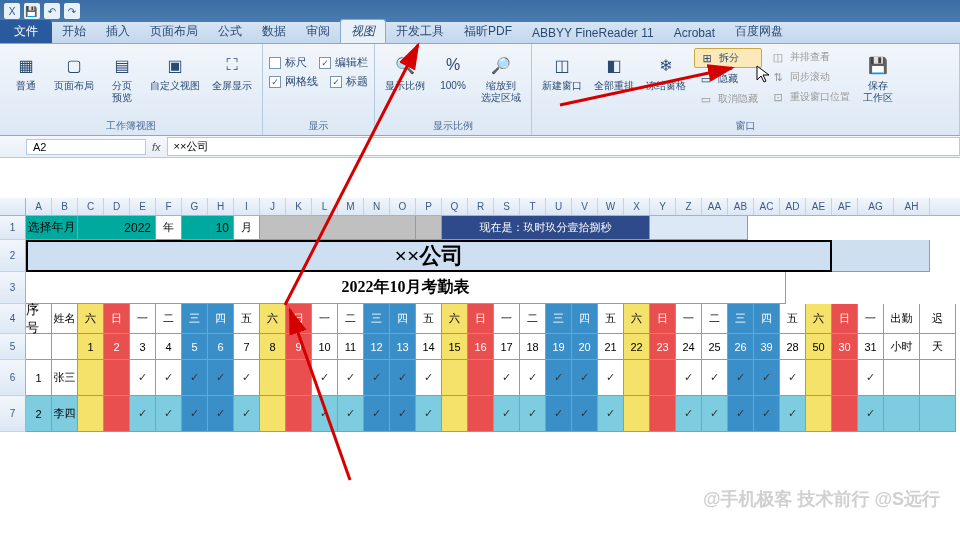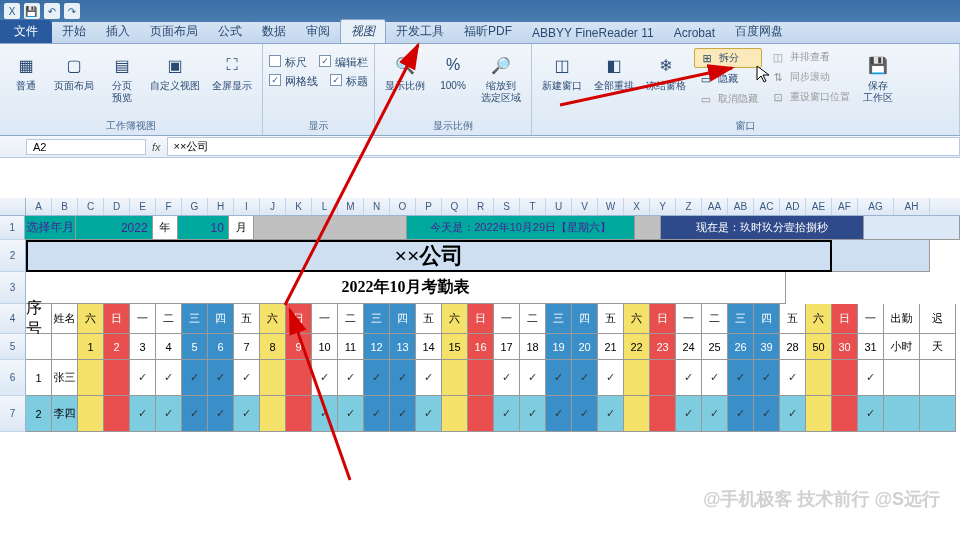--- a/index.html
+++ b/index.html
@@ -13,21 +13,21 @@
 .rtab { padding: 3px 10px; font-size: 12px; color: #2b4a72; cursor: pointer; }
 .rtab.active { background: #e8f0f8; border: 1px solid #8aa8c9; border-bottom: none; border-radius: 3px 3px 0 0; font-style: italic; }
 .ribbon { height: 92px; background: linear-gradient(#f2f6fb,#dce8f5); display: flex; border-bottom: 1px solid #8aa8c9; font-size: 11px; color: #2b4a72; }
 .rgroup { border-right: 1px solid #b5c9e0; padding: 4px 6px 2px; display: flex; flex-direction: column; }
 .rgroup-body { flex: 1; display: flex; gap: 4px; align-items: flex-start; }
 .rgroup-label { text-align: center; font-size: 10px; color: #4a6a92; padding-top: 1px; }
 .rbtn { display: flex; flex-direction: column; align-items: center; padding: 2px 4px; cursor: pointer; border-radius: 3px; min-width: 40px; }
 .ricon { width: 30px; height: 30px; display: flex; align-items: center; justify-content: center; font-size: 16px; }
 .ricon-sm { width: 16px; height: 16px; font-size: 11px; display: inline-flex; align-items: center; justify-content: center; }
 .rbtn-label { font-size: 10px; text-align: center; line-height: 12px; }
-.check-row { display: flex; gap: 4px; padding: 1px 0; font-size: 11px; }
+.check-row { display: flex; align-items: center; gap: 4px; padding: 1px 0; font-size: 11px; }
 .chk { width: 12px; height: 12px; border: 1px solid #7a93b1; background: #fff; display: inline-flex; align-items: center; justify-content: center; font-size: 9px; color: #2b5a8c; }
 .small-btns { display: flex; flex-direction: column; gap: 2px; }
 .small-btn { display: flex; align-items: center; gap: 4px; padding: 1px 4px; font-size: 10px; cursor: pointer; border-radius: 2px; }
 .small-btn.hover { background: #fbe9b9; border: 1px solid #c9a742; }
 .namebox-bar { height: 22px; background: linear-gradient(#f5f8fc,#e8eff7); border-bottom: 1px solid #b5c9e0; display: flex; align-items: center; font-size: 11px; }
 .namebox { width: 120px; border: 1px solid #b5c9e0; background: #fff; padding: 1px 6px; margin-left: 26px; }
 .fx { padding: 0 6px; font-style: italic; color: #555; }
 .formula { flex: 1; border: 1px solid #b5c9e0; background: #fff; padding: 1px 6px; }
 .sheet-area { position: relative; }
 .col-headers { display: flex; height: 18px; background: linear-gradient(#f2f6fb,#dce8f5); border-bottom: 1px solid #9cb4d0; position: relative; margin-top: 40px; }
@@ -35,21 +35,21 @@
 .ch { width: 26px; text-align: center; font-size: 10px; color: #3c5a82; border-right: 1px solid #c3d4e8; line-height: 18px; }
 .ch.wide { width: 36px; }
 .grid { position: relative; }
 .row { display: flex; height: 24px; }
 .row.hi { height: 46px; }
 .rh { width: 26px; text-align: center; font-size: 10px; color: #3c5a82; background: linear-gradient(#f2f6fb,#dce8f5); border-right: 1px solid #9cb4d0; border-bottom: 1px solid #c3d4e8; display: flex; align-items: center; justify-content: center; }
 .cell { width: 26px; border-right: 1px solid #999; border-bottom: 1px solid #999; font-size: 11px; display: flex; align-items: center; justify-content: center; background: #fff; }
 .cell.wide { width: 36px; }
 .merged { display: flex; align-items: center; justify-content: center; border-right: 1px solid #999; border-bottom: 1px solid #999; font-size: 12px; }
 .sel-band { background: #cddff0; }
-.bg-teal { background: #00a99d; color: #4c1d95; }
+.bg-teal { background: #00a99d; color: #000000; }
 .bg-navy { background: #2f4a8a; color: #fff; }
 .bg-grey { background: #c0c0c0; }
 .bg-white { background: #fff; }
 .bg-cyan { background: #7ecce0; }
 .bg-red { background: #e94f4f; color: #fff; }
 .bg-blue { background: #3b8fc9; color: #fff; }
 .bg-yellow { background: #f5e26b; }
 .title-big { font-size: 22px; font-weight: bold; font-family: SimSun, serif; }
 .title-med { font-size: 16px; font-weight: bold; font-family: SimSun, serif; }
 .arrow { position: absolute; pointer-events: none; }
@@ -257,40 +257,39 @@
   <div class="grid">
 
     <div class="row">
       <div class="rh">1</div>
       <div class="merged bg-teal" style="width:52px">选择年月</div>
       <div class="merged bg-teal" style="width:78px;justify-content:flex-end;padding-right:4px">2022</div>
       <div class="cell bg-white">年</div>
       <div class="merged bg-teal" style="width:52px;justify-content:flex-end;padding-right:4px">10</div>
       <div class="cell bg-white">月</div>
       <div class="merged bg-grey" style="width:156px"></div>
-      <div class="merged bg-teal" style="width:234px;font-size:11px">今天是：2022年10月29日【星期六】</div>
       <div class="merged bg-grey" style="width:26px"></div>
       <div class="merged bg-navy" style="width:208px;font-size:11px">现在是：玖时玖分壹拾捌秒</div>
       <div class="merged" style="width:98px;background:#dce8f5"></div>
     </div>
 
     <div class="row" style="height:32px">
       <div class="rh">2</div>
       <div class="merged sel-band title-big" style="width:806px;border:2px solid #000">××公司</div>
       <div class="merged sel-band" style="width:98px"></div>
     </div>
 
     <div class="row" style="height:32px">
       <div class="rh">3</div>
       <div class="merged title-med" style="width:760px">2022年10月考勤表</div>
     </div>
 
     <div class="row hi" style="height:30px">
       <div class="rh">4</div>
-      <div class="cell" style="font-size:16px">序号</div>
+      <div class="cell" style="font-size:13px">序号</div>
       <div class="cell">姓名</div>
       <div id="dow-cells" style="display:flex">
           <div class="cell bg-yellow">六</div>
           <div class="cell bg-red">日</div>
           <div class="cell bg-white">一</div>
           <div class="cell bg-white">二</div>
           <div class="cell bg-blue">三</div>
           <div class="cell bg-blue">四</div>
           <div class="cell bg-white">五</div>
           <div class="cell bg-yellow">六</div>

